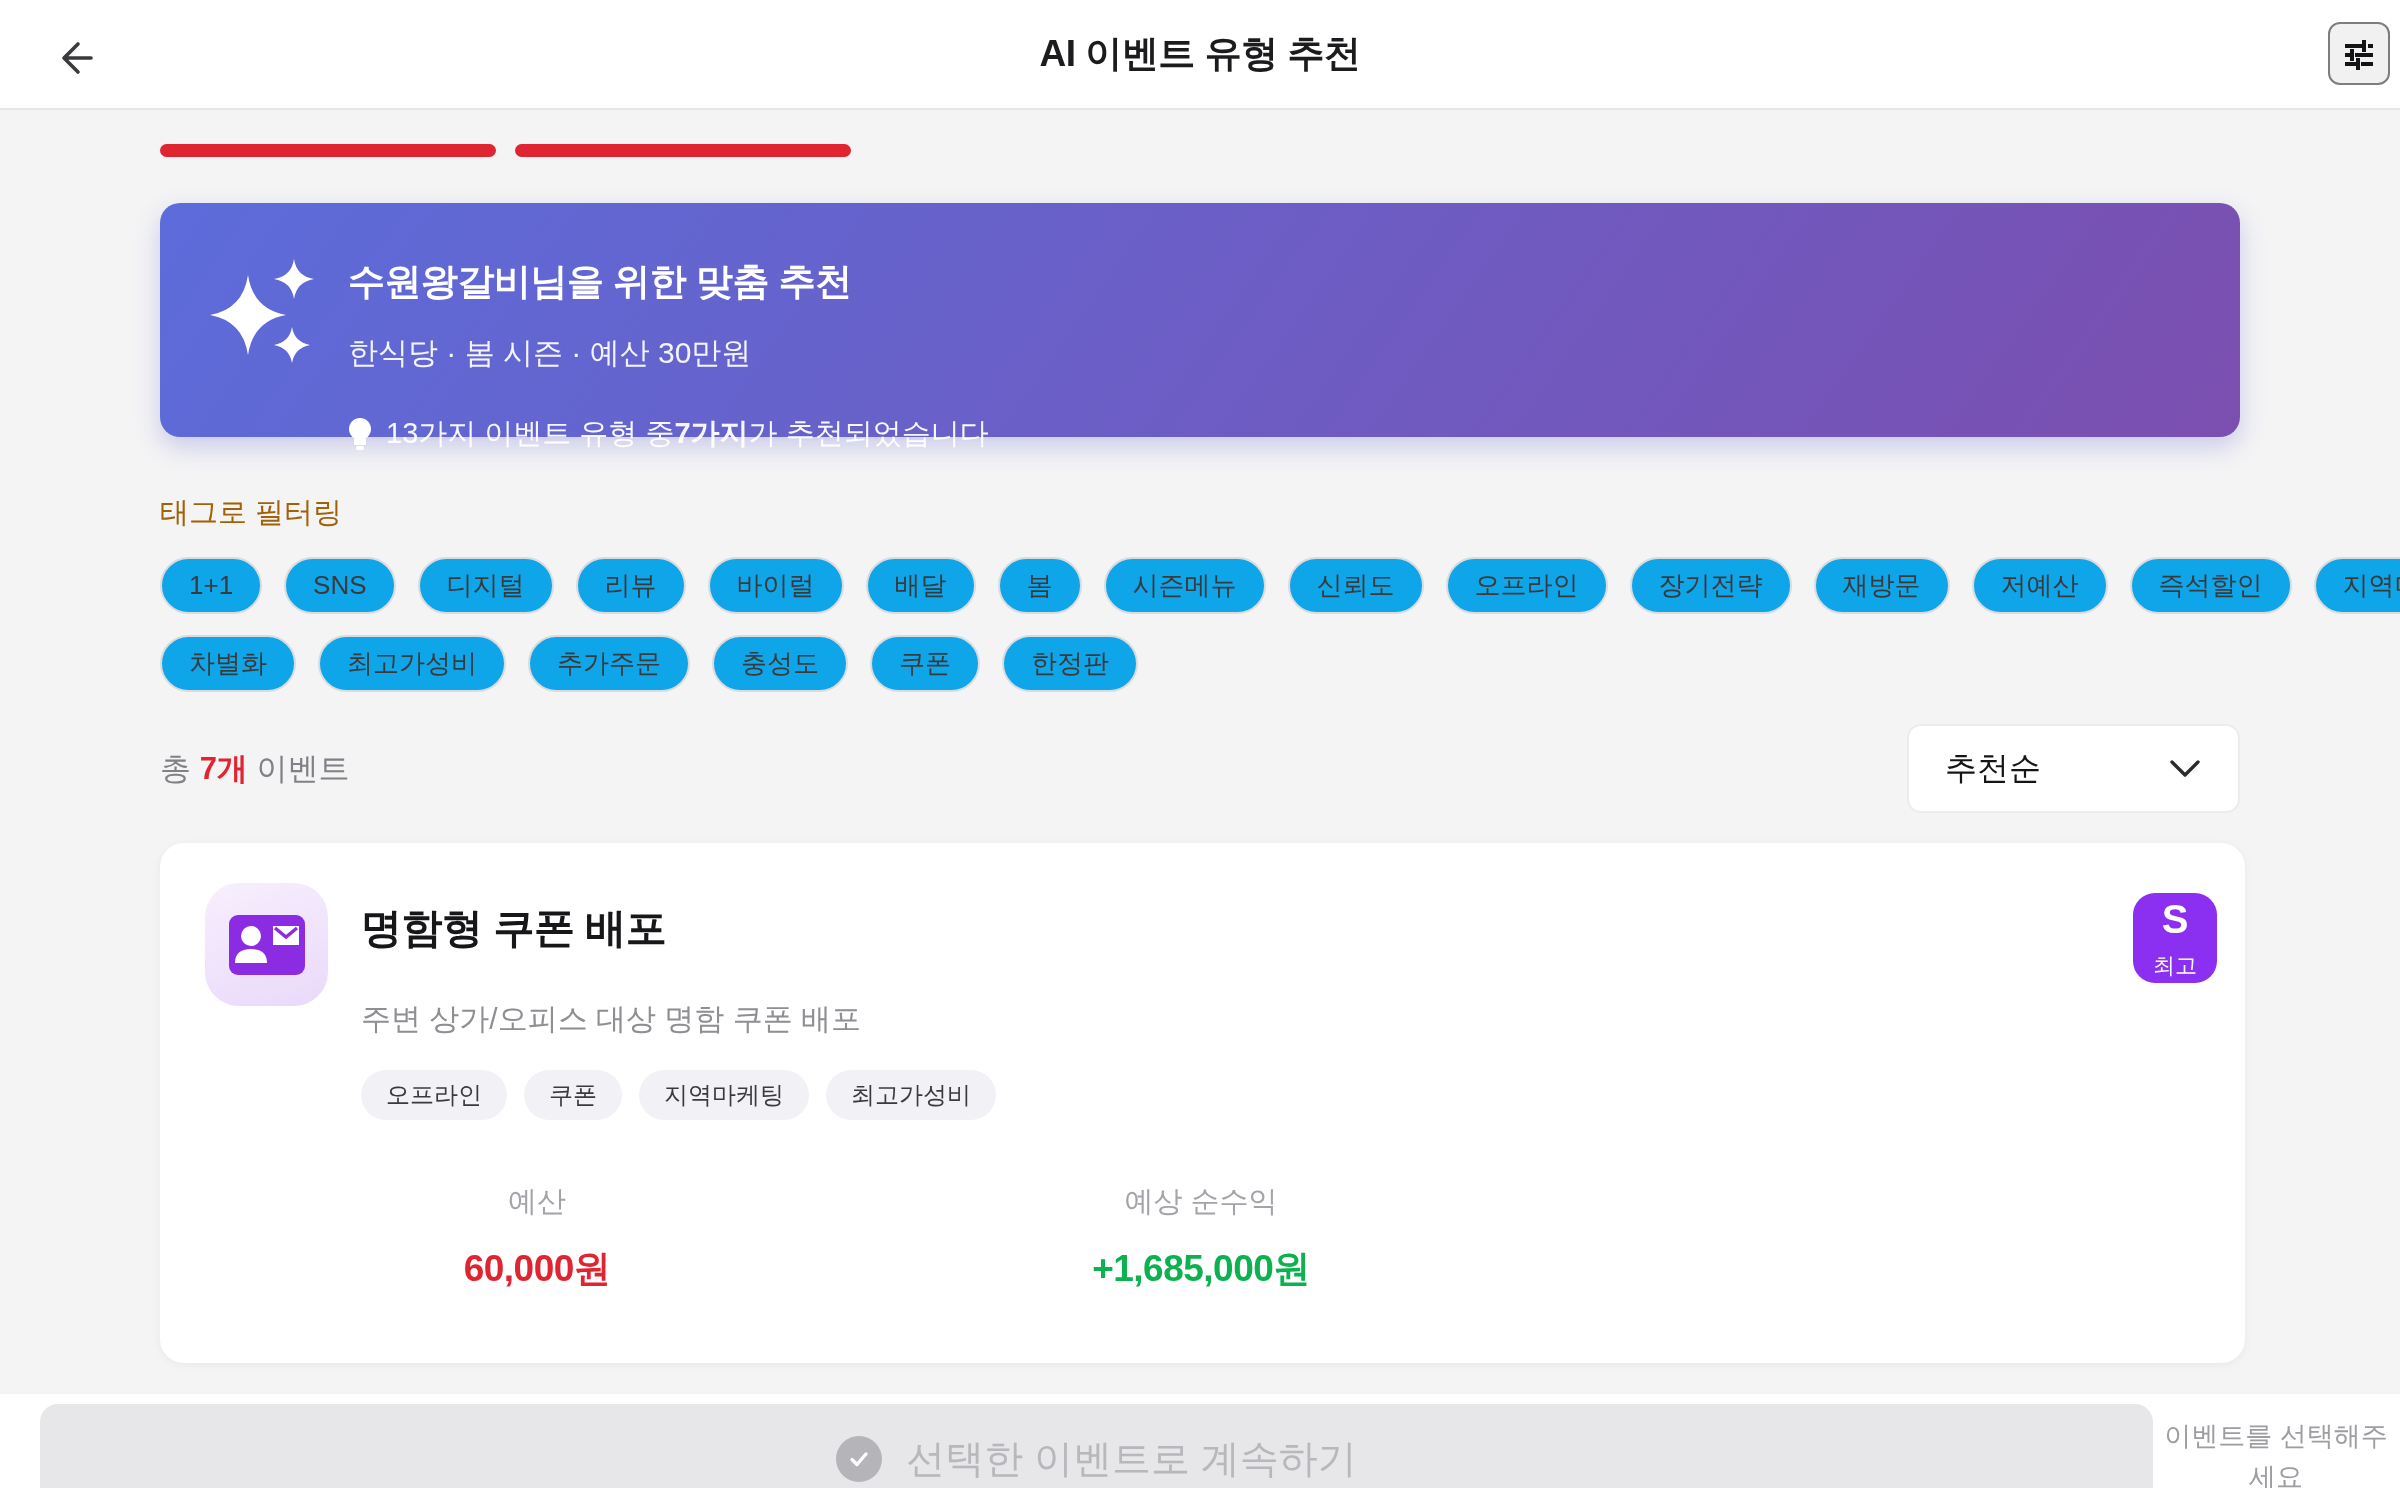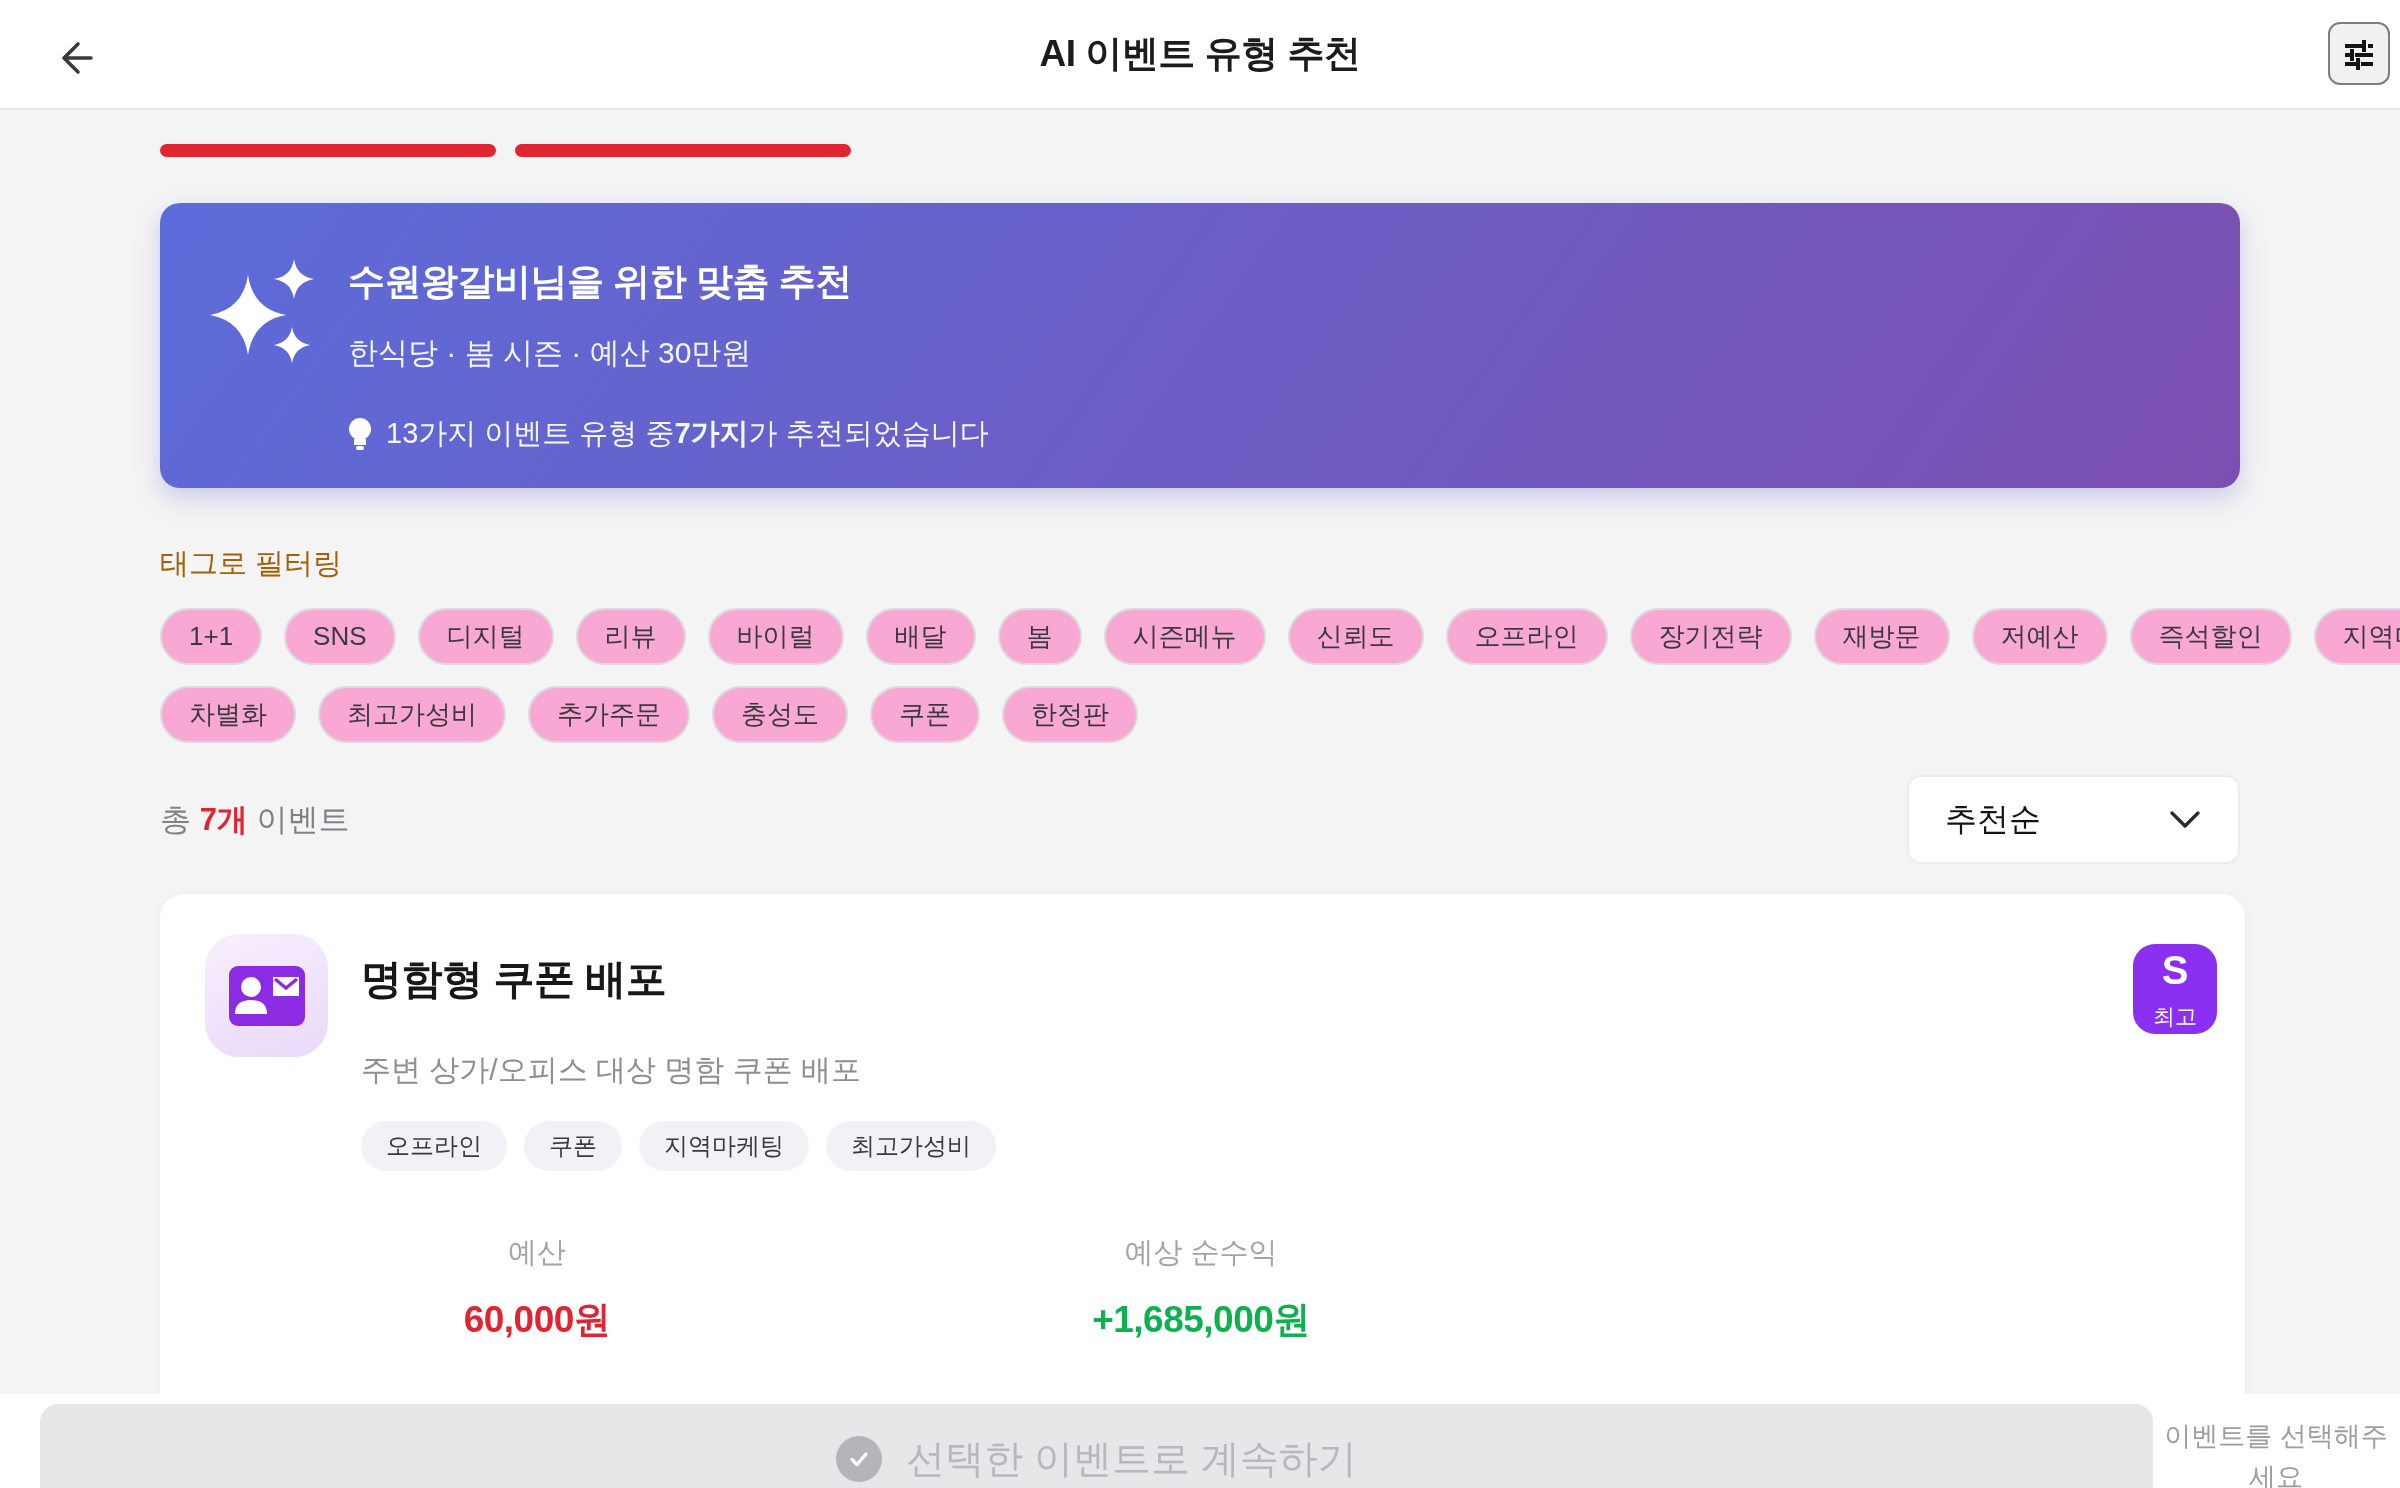--- a/index.html
+++ b/index.html
@@ -16,36 +16,36 @@
   .back-btn{position:absolute;left:48px;top:32px;width:52px;height:52px;background:none;border:none;cursor:pointer;display:flex;align-items:center;justify-content:center;}
   .header-title{flex:1;text-align:center;font-size:37px;font-weight:bold;color:var(--ink);letter-spacing:-0.5px;}
   .filter-btn{position:absolute;right:10px;top:22px;width:62px;height:63px;border:2.5px solid #7d7d82;border-radius:12px;background:#f1f1f2;display:flex;align-items:center;justify-content:center;cursor:pointer;}
 
   
   .main{padding:0 160px;}
   .step-label{margin-top:42px;font-size:31px;font-weight:bold;color:#111113;letter-spacing:-0.5px;}
   .progress-row{margin-top:34px;display:flex;gap:19px;}
   .progress-seg{width:336px;height:13px;border-radius:7px;background:var(--red);}
 
-  .banner{margin-top:46px;width:2080px;height:285px;border-radius:20px;
+  .banner{margin-top:46px;width:2080px;height:234px;border-radius:20px;
     background:linear-gradient(125deg,var(--banner-from) 0%,var(--banner-to) 100%);
     box-shadow:0 10px 24px rgba(94,96,205,0.28);
     padding:40px 48px 0 44px;display:flex;align-items:flex-start;color:#fff;}
   .sparkle-wrap{width:122px;height:128px;flex:0 0 auto;margin-top:14px;}
   .banner-body{margin-left:22px;}
   .banner-title{font-size:37px;font-weight:bold;margin-top:14px;letter-spacing:-0.5px;}
   .banner-subtitle{font-size:30px;margin-top:26px;color:rgba(255,255,255,0.93);}
   .banner-info{margin-top:40px;display:flex;align-items:center;font-size:29px;color:rgba(255,255,255,0.95);}
   .banner-info .bulb{margin-right:14px;display:flex;}
   .banner-info b{font-weight:bold;}
 
   .filter-label{margin-top:56px;font-size:29px;color:#a16207;}
   .tag-rows{margin-top:24px;display:flex;flex-direction:column;gap:21px;}
   .tag-row{display:flex;gap:22px;}
-  .tag-pill{white-space:nowrap;height:57px;padding:0 27px;border-radius:29px;background:#f9a8d4;border:2px solid #dbdbdf;
+  .tag-pill{white-space:nowrap;height:57px;padding:0 27px;border-radius:29px;background:#0ea5e9;border:2px solid #dbdbdf;
     font-size:26px;color:#3a3a3c;display:flex;align-items:center;cursor:pointer;font-family:inherit;}
 
   .summary-row{margin-top:32px;display:flex;align-items:center;justify-content:space-between;}
   .summary-text{font-size:31px;color:#808087;}
   .summary-text .count{color:var(--red);font-weight:bold;}
   .sort-select{width:333px;height:89px;background:#fff;border:2px solid #ececef;border-radius:14px;
     display:flex;align-items:center;padding:0 36px;cursor:pointer;}
   .sort-select .label{font-size:32px;color:#141416;}
   .sort-select .chev{margin-left:auto;display:flex;}
 

